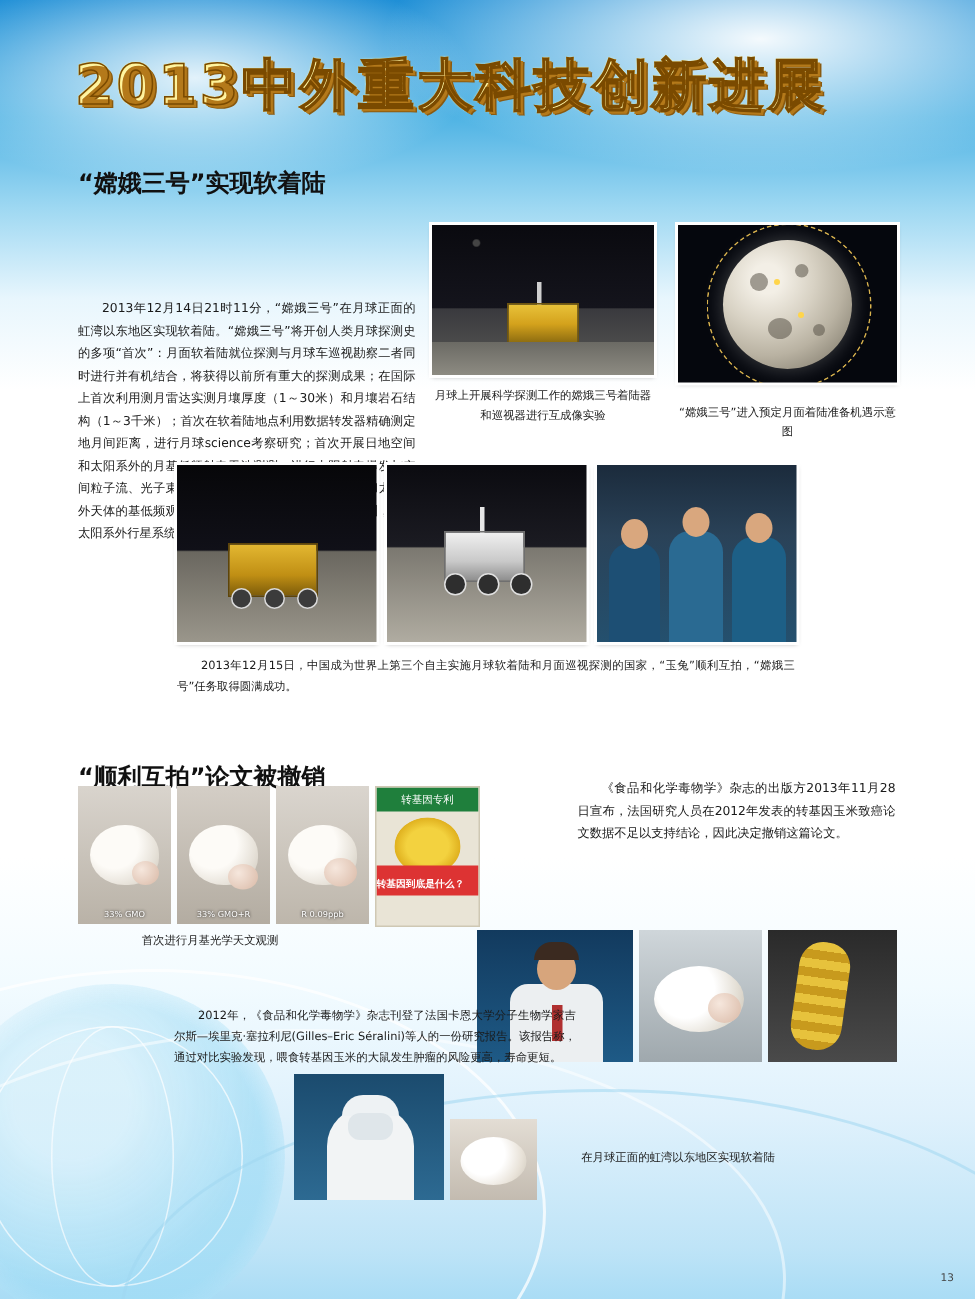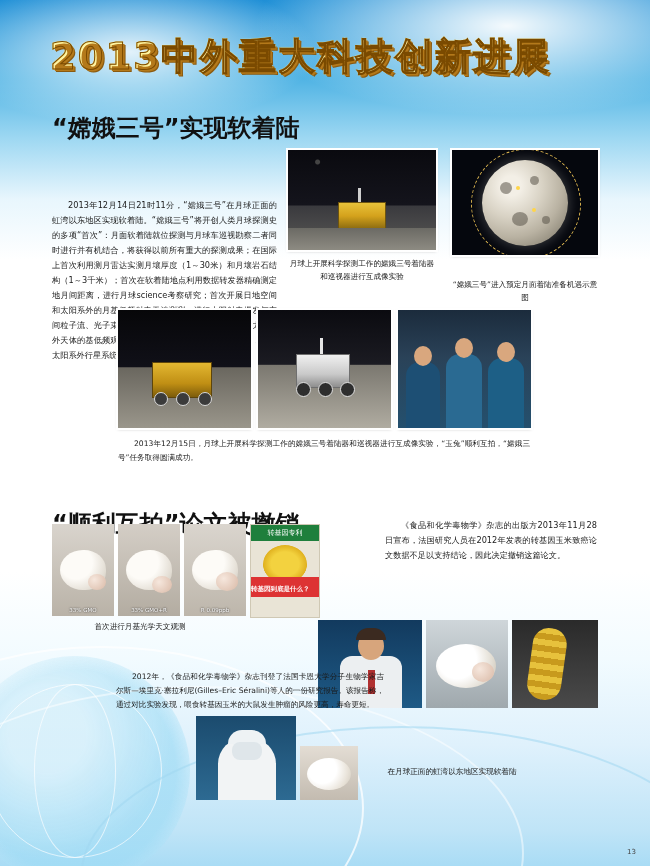--- a/index.html
+++ b/index.html
@@ -54,40 +54,40 @@
       2px 2px 0 #b4791a,
       3px 3px 0 #8a5a10,
       0 0 2px #fff7a8;
     background:linear-gradient(180deg,#fff08a 0%,#ffd21c 45%,#e8960f 70%,#ffe97a 100%);
     -webkit-background-clip:text;background-clip:text;color:transparent;
     white-space:nowrap;
   }
 
   
   .sec-title{
-    position:absolute;color:#111;font-weight:bold;font-size:24px;
+    position:absolute;color:#111;font-weight:bold;font-size:16px;
     font-family:"DejaVu Sans","Liberation Sans",sans-serif;
   }
   #sec1-title{left:52px;top:112px;}
   #sec2-title{left:52px;top:508px;}
 
   
   .body-text{
     position:absolute;font-size:8.2px;line-height:15px;color:#1a1a1a;
     text-align:justify;text-justify:inter-ideograph;
     font-family:"DejaVu Sans","Liberation Sans",sans-serif;
   }
   #p1{left:52px;top:150px;width:225px;text-indent:16px;margin-top:48px;}
   #p2{left:385px;top:518px;width:212px;text-indent:16px;}
   .cap{
     position:absolute;font-size:7.6px;line-height:13px;color:#1a1a1a;text-align:center;
     font-family:"DejaVu Sans","Liberation Sans",sans-serif;
   }
   #cap-a{left:288px;top:257px;width:148px;}
-  #cap-b{left:452px;top:278px;width:146px;}
+  #cap-b{left:452px;top:268px;width:146px;}
   #cap-c{left:118px;top:437px;width:412px;text-align:justify;text-indent:16px;line-height:14px;}
   #cap-d{left:52px;top:620px;width:176px;}
   #cap-e{left:116px;top:670px;width:268px;text-align:justify;text-indent:16px;line-height:14px;}
   #cap-f{left:362px;top:765px;width:180px;}
 
   
   .ph{position:absolute;overflow:hidden;background:#111;}
   .ph.border{box-shadow:0 0 0 2px #fff,0 1px 3px rgba(0,0,0,.35);}
 
   
@@ -251,21 +251,21 @@
       <div class="w c"></div>
   </div>
   <div class="ph border" id="ph-crew">
     <div class="p a"></div>
       <div class="p b"></div>
       <div class="p c"></div>
     <div class="h a"></div>
       <div class="h b"></div>
       <div class="h c"></div>
   </div>
-  <div class="cap" id="cap-c">2013年12月15日，月球上开展科学探测工作的嫦娥三号着陆器和巡视器进行互成像实验，“玉兔”顺利互拍，“嫦娥三号”任务取得圆满成功。</div>
+  <div class="cap" id="cap-c">2013年12月15日，中国成为世界上第三个自主实施月球软着陆和月面巡视探测的国家，“玉兔”顺利互拍，“嫦娥三号”任务取得圆满成功。</div>
 
   <div class="sec-title" id="sec2-title">“顺利互拍”论文被撤销</div>
   <div class="body-text" id="p2">《食品和化学毒物学》杂志的出版方2013年11月28日宣布，法国研究人员在2012年发表的转基因玉米致癌论文数据不足以支持结论，因此决定撤销这篇论文。</div>
 
   <div class="ph" id="ph-rat1">
     <div class="ratbody"></div>
     <div class="tumor" style="left:36px;top:50px;width:18px;height:16px;"></div>
     <div class="ratlabel">33% GMO</div>
   </div>
   <div class="ph" id="ph-rat2">

